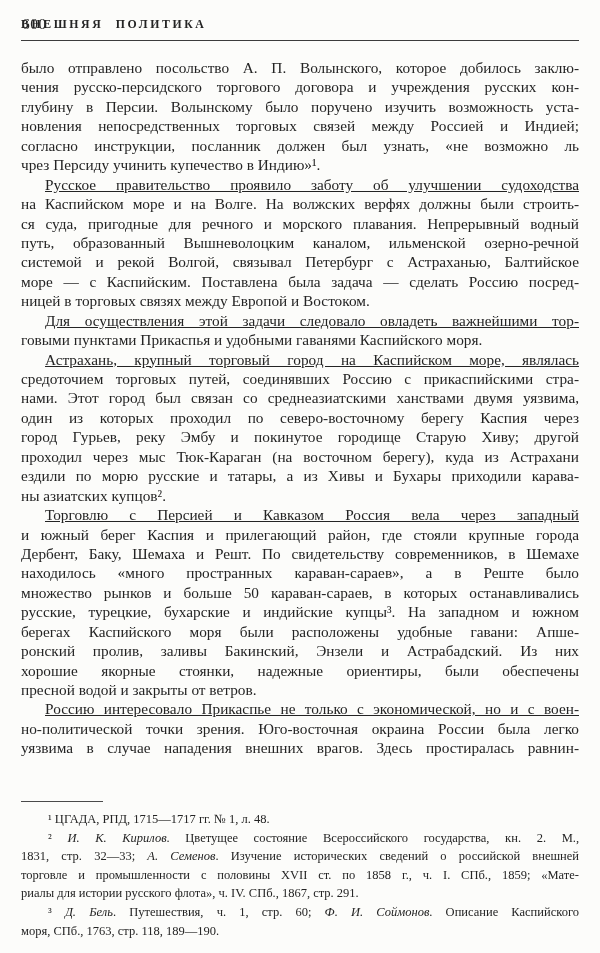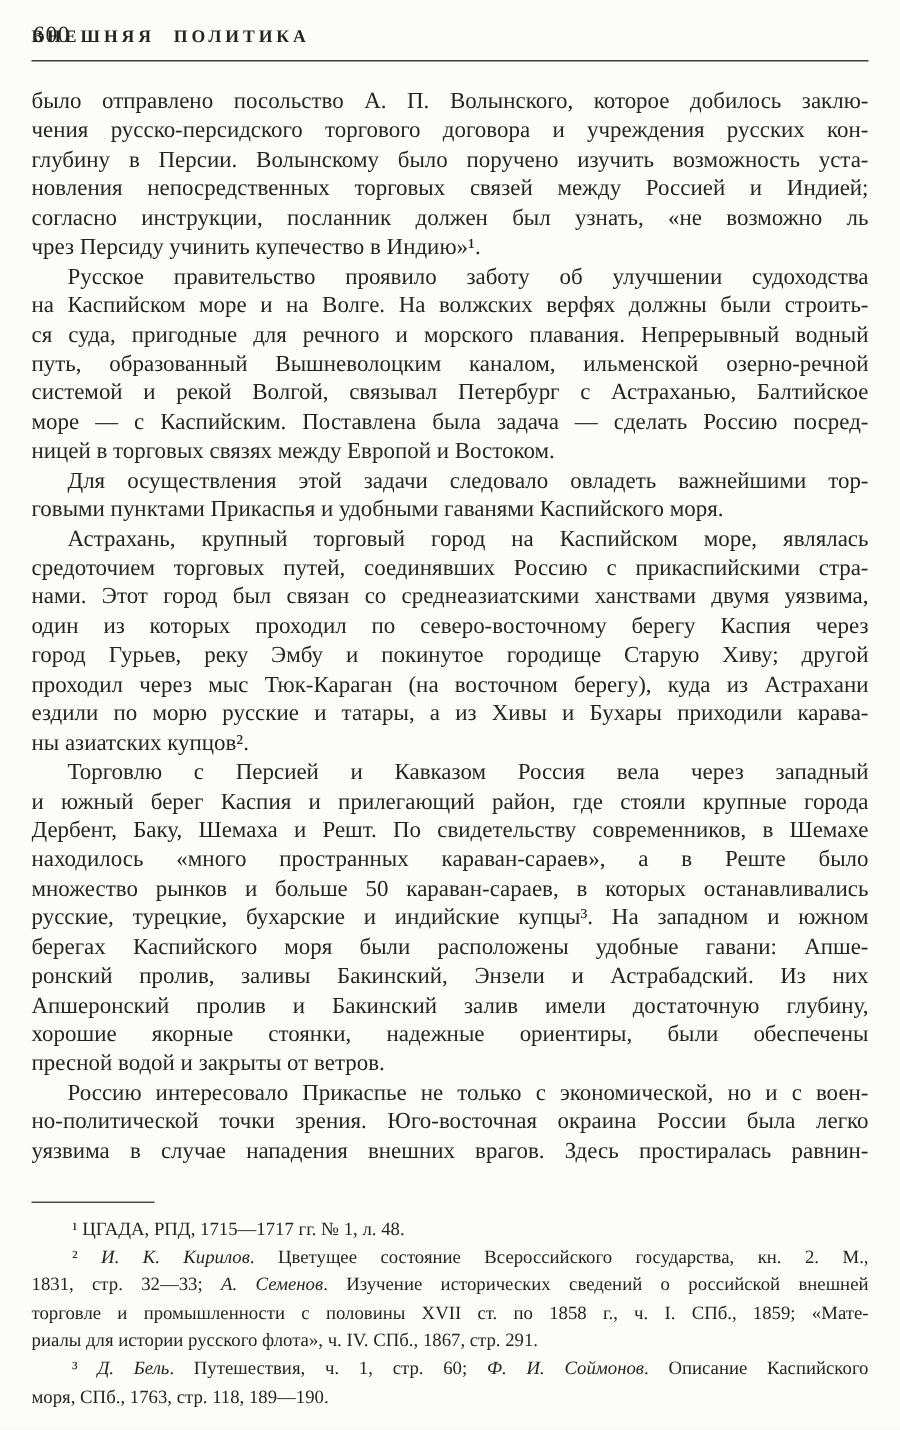--- a/index.html
+++ b/index.html
@@ -55,21 +55,21 @@
   }
   .line {
     height: 19.45px;
     line-height: 19.45px;
     text-align: justify;
     text-align-last: justify;
     white-space: normal;
     overflow: hidden;
   }
   .line.noj { text-align: center; text-align-last: left; }
-  .line.indent { text-indent: 24px; }
+  .line.indent { text-indent: 24px; text-decoration: underline; }
   .footnote-separator {
     position: absolute;
     top: 801px;
     left: 21px;
     width: 82px;
     height: 0;
     border-top: 1.4px solid #4a4a4a;
   }
   .footnotes {
     position: absolute;
@@ -124,21 +124,20 @@
       <div class="line">ездили по морю русские и татары, а из Хивы и Бухары приходили карава-</div>
       <div class="line noj">ны азиатских купцов².</div>
       <div class="line indent">Торговлю с Персией и Кавказом Россия вела через западный</div>
       <div class="line">и южный берег Каспия и прилегающий район, где стояли крупные города</div>
       <div class="line">Дербент, Баку, Шемаха и Решт. По свидетельству современников, в Шемахе</div>
       <div class="line">находилось «много пространных караван-сараев», а в Реште было</div>
       <div class="line">множество рынков и больше 50 караван-сараев, в которых останавливались</div>
       <div class="line">русские, турецкие, бухарские и индийские купцы³. На западном и южном</div>
       <div class="line">берегах Каспийского моря были расположены удобные гавани: Апше-</div>
       <div class="line">ронский пролив, заливы Бакинский, Энзели и Астрабадский. Из них</div>
-      <div class="line">Апшеронский пролив и Бакинский залив имели достаточную глубину,</div>
       <div class="line">хорошие якорные стоянки, надежные ориентиры, были обеспечены</div>
       <div class="line noj">пресной водой и закрыты от ветров.</div>
       <div class="line indent">Россию интересовало Прикаспье не только с экономической, но и с воен-</div>
       <div class="line">но-политической точки зрения. Юго-восточная окраина России была легко</div>
       <div class="line">уязвима в случае нападения внешних врагов. Здесь простиралась равнин-</div>
     </div>
 
   <div class="footnote-separator"></div>
   <div class="footnotes">
       <div class="fline noj indent"><span>¹ ЦГАДА, РПД, 1715—1717 гг. № 1, л. 48.</span></div>

